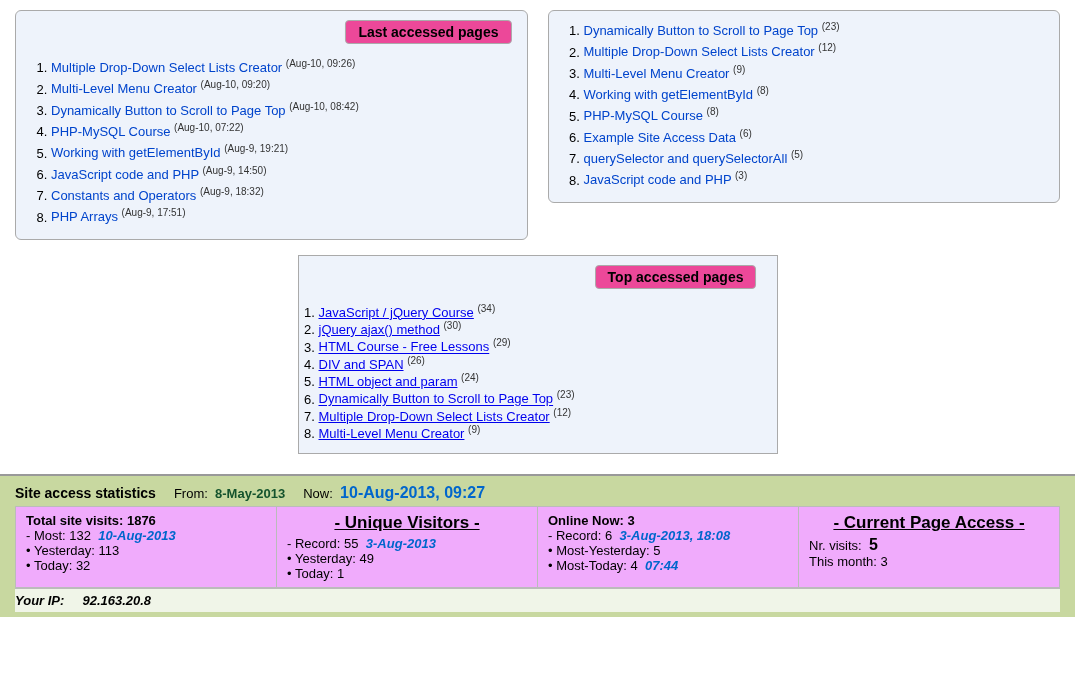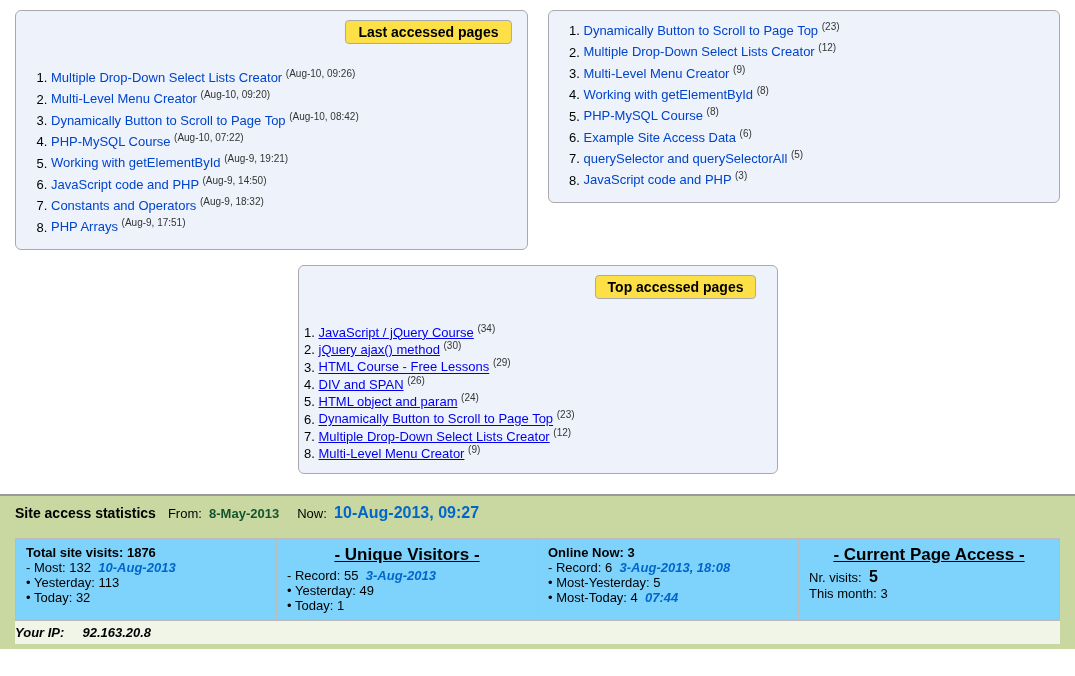--- a/index.html
+++ b/index.html
@@ -24,23 +24,23 @@
       padding: 10px 15px;
       flex: 1;
     }
 
     .panel-title {
       text-align: center;
       font-weight: bold;
       font-size: 14px;
       border: 1px solid #aaa;
       border-radius: 4px;
-      background: #fde047;
+      background: #ec4899;
       padding: 3px 12px;
-      margin: -20px auto 16px auto;
+      margin: -20px auto 6px auto;
       display: inline-block;
       position: relative;
       left: 50%;
       transform: translateX(-50%);
     }
 
     .panel-title-wrap {
       text-align: center;
       margin-bottom: 8px;
       margin-top: 4px;
@@ -67,38 +67,38 @@
     }
 
     .middle-section {
       display: flex;
       justify-content: center;
       padding: 5px 15px 10px 15px;
     }
 
     .panel-center {
       border: 1px solid #aaa;
-      border-radius: 6px;
+      border-radius: 0;
       background: #eef3fb;
       padding: 10px 20px 12px 20px;
       width: 480px;
     }
 
     .stats-section {
       background: #c8d8a0;
       border-top: 2px solid #999;
       padding: 8px 15px 5px 15px;
       margin-top: 10px;
     }
 
     .stats-header {
       display: flex;
       align-items: center;
-      gap: 12px;
-      margin-bottom: 16px;
+      gap: 18px;
+      margin-bottom: 4px;
     }
 
     .stats-title {
       font-weight: bold;
       font-size: 14px;
       color: #000;
     }
 
     .stats-from {
       font-size: 13px;
@@ -113,21 +113,21 @@
 
     .stats-now {
       font-weight: bold;
       font-size: 16px;
       color: #0066cc;
     }
 
     .stats-grid {
       display: flex;
       gap: 0;
-      background: #7dd3fc;
+      background: #f0abfc;
       border: 1px solid #bbb;
     }
 
     .stats-box {
       flex: 1;
       padding: 6px 10px;
       border-right: 1px solid #bbb;
       font-size: 13px;
     }
 

